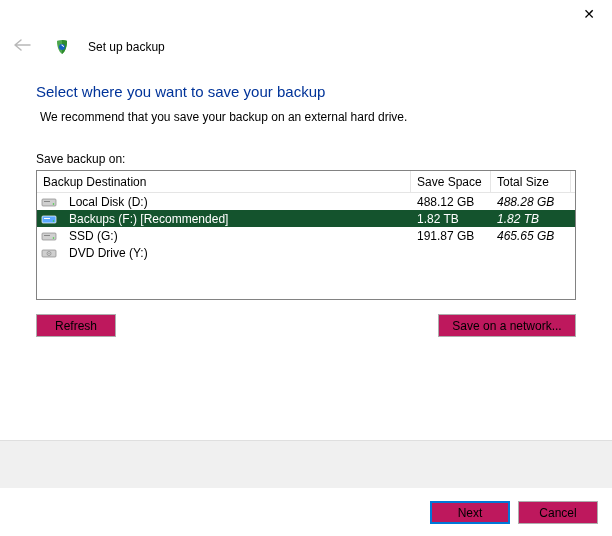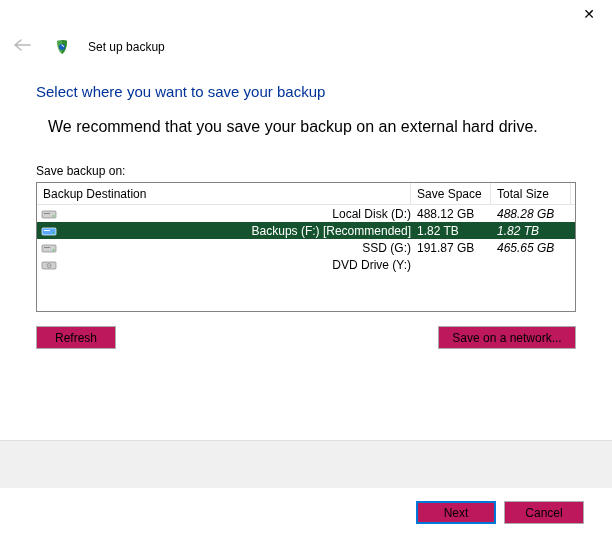--- a/index.html
+++ b/index.html
@@ -21,61 +21,61 @@
   .header-row {
     display: flex; align-items: center;
     padding: 38px 0 0 8px; gap: 18px;
   }
   .back-arrow {
     font-size: 16px; color: #b8b8b8; padding: 0 4px; line-height: 1;
   }
   .shield-icon { width: 16px; height: 16px; }
   .wiz-title { font-size: 12px; color: #000; }
   .content { padding: 28px 36px 0 36px; }
-  .heading { font-size: 15px; color: #003399; margin: 0 0 18px 0; font-weight: 400; }
-  .subtext { font-size: 16px; color: #000; margin: 0 0 28px 12px; }
+  .heading { font-size: 15px; color: #003399; margin: 0 0 10px 0; font-weight: 400; }
+  .subtext { font-size: 12px; color: #000; margin: 0 0 28px 4px; }
   .label-small { font-size: 12px; margin: 0 0 4px 0; }
   .listbox {
     border: 1px solid #828282; width: 540px; height: 130px;
     background: #fff; overflow: hidden;
   }
   .list-header {
     display: flex; font-size: 12px; color: #000;
     border-bottom: 1px solid #e5e5e5; height: 22px; align-items: center;
   }
   .list-header > div { padding: 3px 6px; }
   .col-dest { width: 374px; }
   .col-free { width: 80px; }
   .col-total { width: 80px; }
   .col-sep { border-right: 1px solid #e5e5e5; height: 100%; display: flex; align-items: center; }
   .list-body { }
   .row {
     display: flex; align-items: center; height: 17px;
     font-size: 12px;
   }
   .row.selected { background: #14532d; color: #fff; }
-  .row .c-dest { width: 374px; display: flex; align-items: center; gap: 0; padding-left: 4px; justify-content: space-between; }
+  .row .c-dest { width: 374px; display: flex; align-items: center; gap: 12px; padding-left: 4px; }
   .row .c-free { width: 80px; padding-left: 6px; }
   .row .c-total { width: 80px; padding-left: 6px; font-style: italic; }
   .drive-icon { width: 16px; height: 12px; flex-shrink: 0; }
   .btn-row { display: flex; justify-content: space-between; width: 540px; margin-top: 14px; }
   button.classic {
     font-family: inherit; font-size: 12px;
     background: #be185d; border: 1px solid #adadad;
     height: 23px; padding: 0 12px; cursor: pointer;
     min-width: 80px;
   }
   button.classic.wide { min-width: 138px; }
   button.default-btn { border: 1px solid #0078d7; box-shadow: inset 0 0 0 1px #0078d7; }
   .footer-sep {
     position: absolute; left: 0; right: 0; bottom: 48px;
     border-top: 1px solid #dfdfdf; background: #f0f0f0; height: 48px;
   }
   .footer-btns {
-    position: absolute; right: 28px; bottom: 12px; display: flex; gap: 8px;
+    position: absolute; right: 14px; bottom: 12px; display: flex; gap: 8px;
   }
 </style>
 </head>
 <body>
 
 <div class="window">
 
   <div class="close-x">✕</div>
 
   <div class="header-row">

